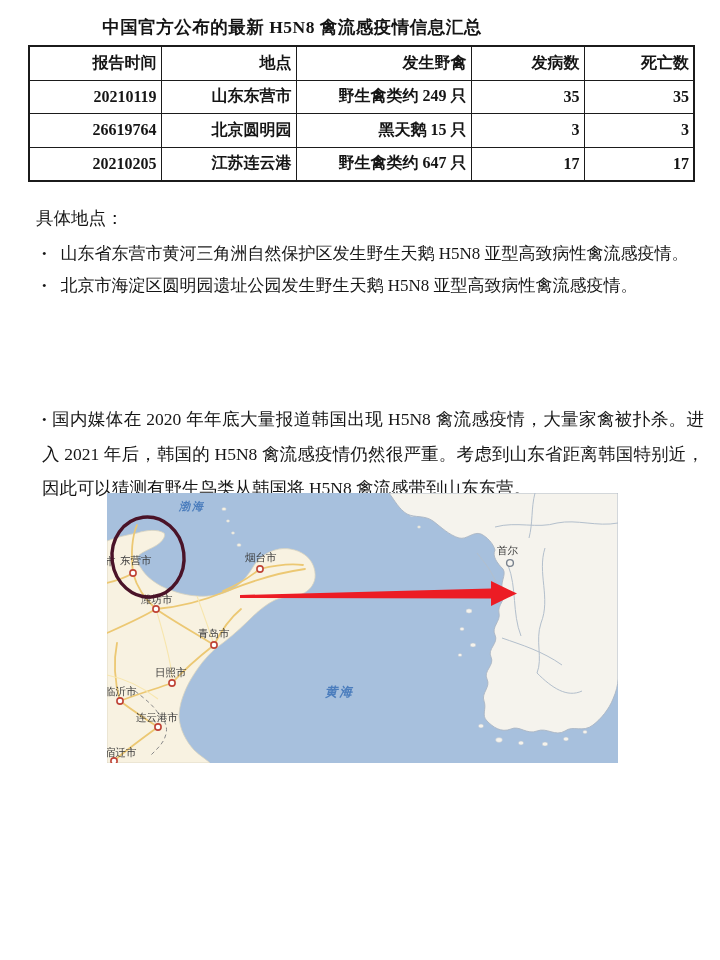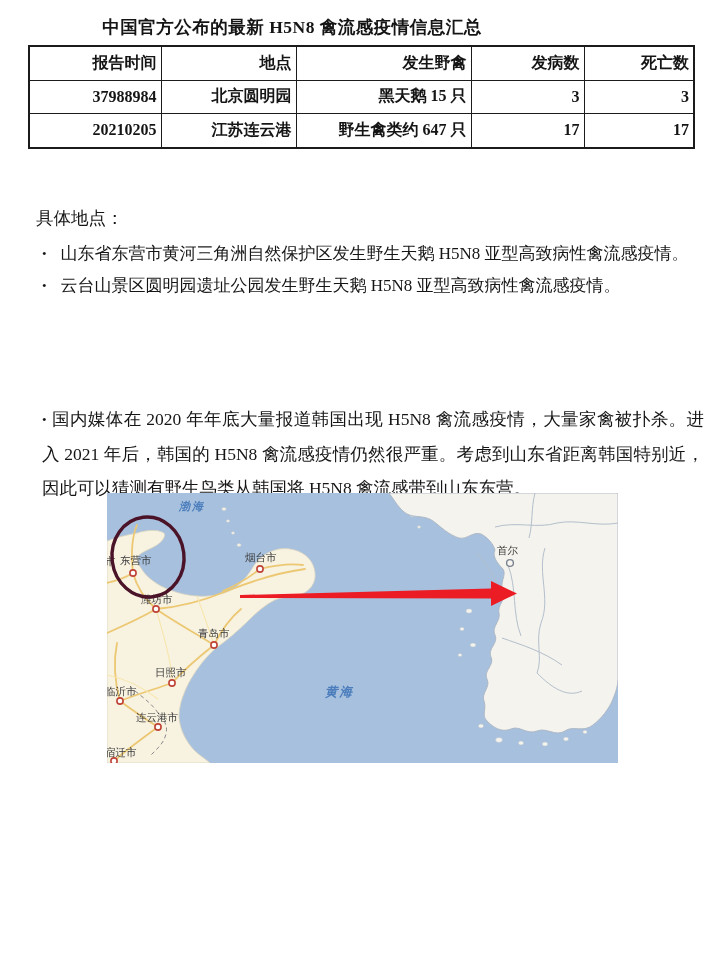--- a/index.html
+++ b/index.html
@@ -53,41 +53,48 @@
     </colgroup>
     <tbody>
         <tr>
       <th>报告时间</th>
       <th>地点</th>
       <th>发生野禽</th>
       <th>发病数</th>
       <th>死亡数</th>
     </tr>
     <tr>
-      <td>37988984</td>
+      <td>20210119</td>
+      <td>山东东营市</td>
+      <td>野生禽类约 249 只</td>
+      <td>35</td>
+      <td>35</td>
+    </tr>
+    <tr>
+      <td>26619764</td>
       <td>北京圆明园</td>
       <td>黑天鹅 15 只</td>
       <td>3</td>
       <td>3</td>
     </tr>
     <tr>
       <td>20210205</td>
       <td>江苏连云港</td>
       <td>野生禽类约 647 只</td>
       <td>17</td>
       <td>17</td>
     </tr>
   </tbody>
     </table>
 
   <p class="section-heading">具体地点：</p>
 
   <div class="loclist">
     <p><span class="bullet">•</span><span>山东省东营市</span><b>黄河三角洲自然保护区</b><span>发生野生天鹅 H5N8 亚型高致病性禽流感疫情。</span></p>
-    <p><span class="bullet">•</span><span>云台山景区</span><b>圆明园遗址公园</b><span>发生野生天鹅 H5N8 亚型高致病性禽流感疫情。</span></p>
+    <p><span class="bullet">•</span><span>北京市海淀区</span><b>圆明园遗址公园</b><span>发生野生天鹅 H5N8 亚型高致病性禽流感疫情。</span></p>
   </div>
 
   <p class="para" id="para-korea"><span class="pbullet">•</span><span>国内媒体在 2020 年年底大量报道韩国出现 H5N8 禽流感疫情，大量家禽被扑杀。进入 2021 年后，韩国的 H5N8 禽流感疫情仍然很严重。考虑到山东省距离韩国特别近，因此可以猜测有野生鸟类从韩国将 H5N8 禽流感带到山东东营。</span></p>
 
   <div class="map">
     <svg width="511" height="270" viewBox="0 0 511 270" xmlns="http://www.w3.org/2000/svg">
 
       <rect x="0" y="0" width="511" height="270" fill="#a7c0dd"></rect>
 
       <path stroke="#d8d3bf" stroke-width="0.8" d="M0,48 C10,44 20,42 30,40 C40,37 50,36 57,40 C59,43 56,48 50,52

